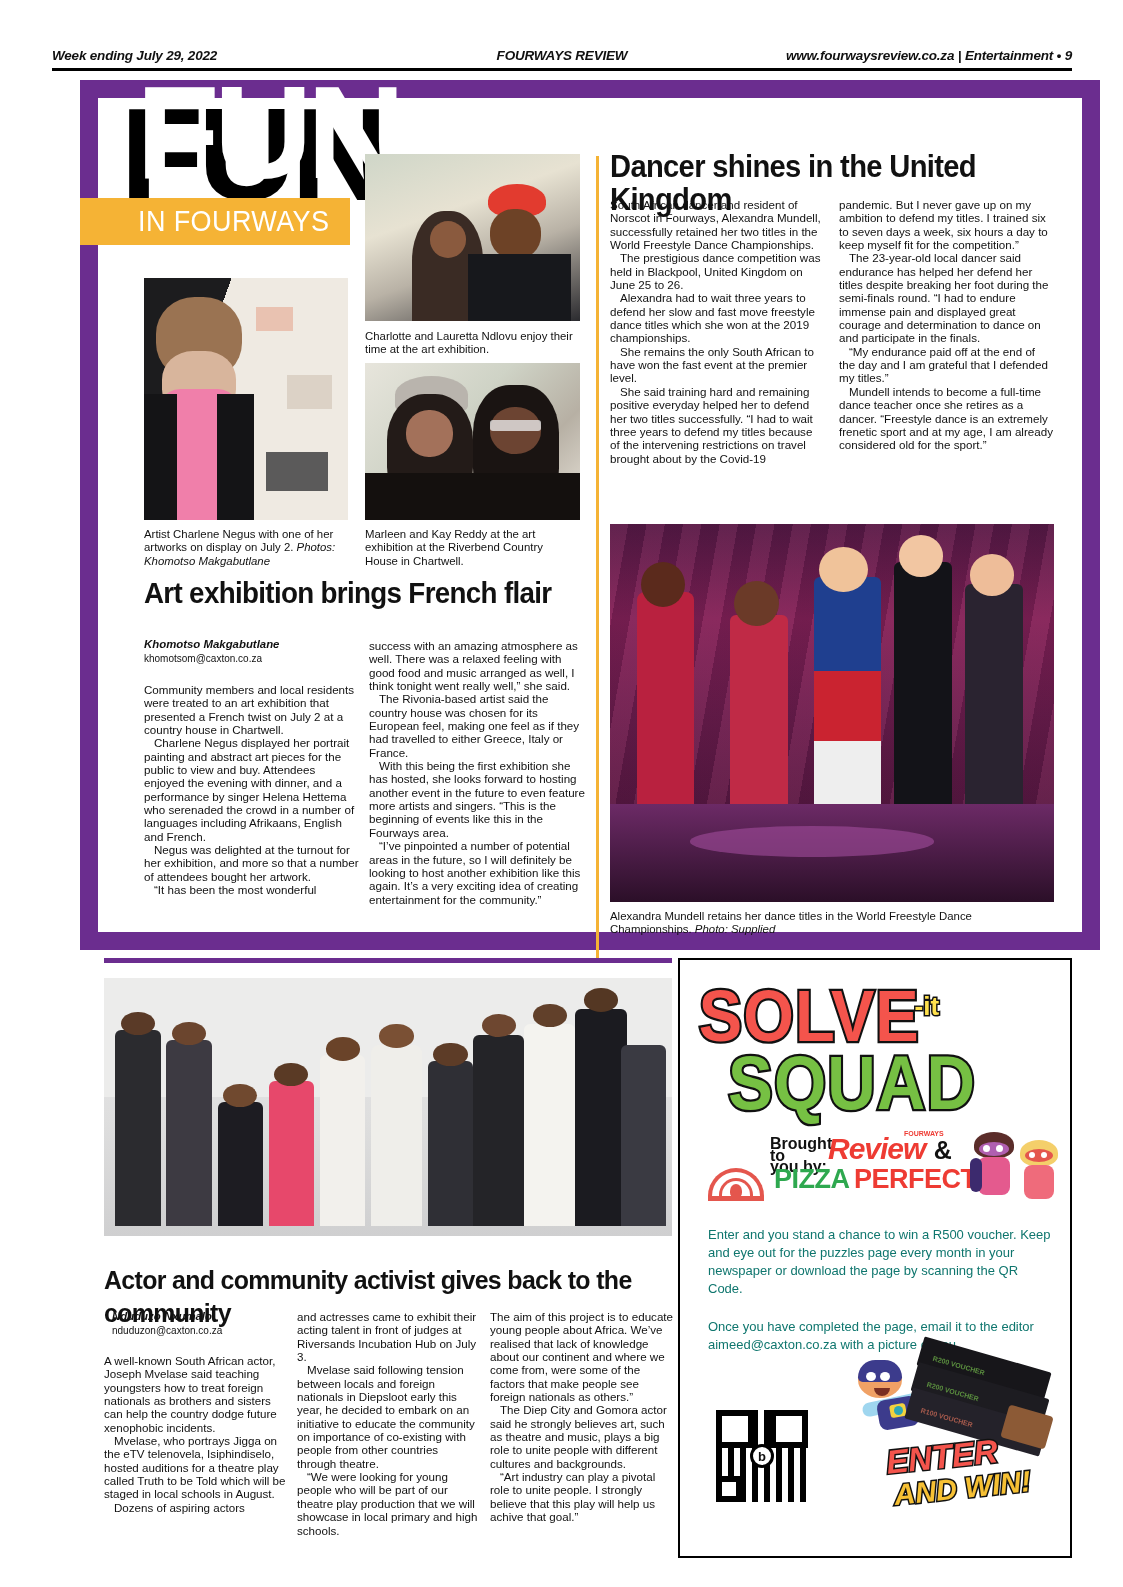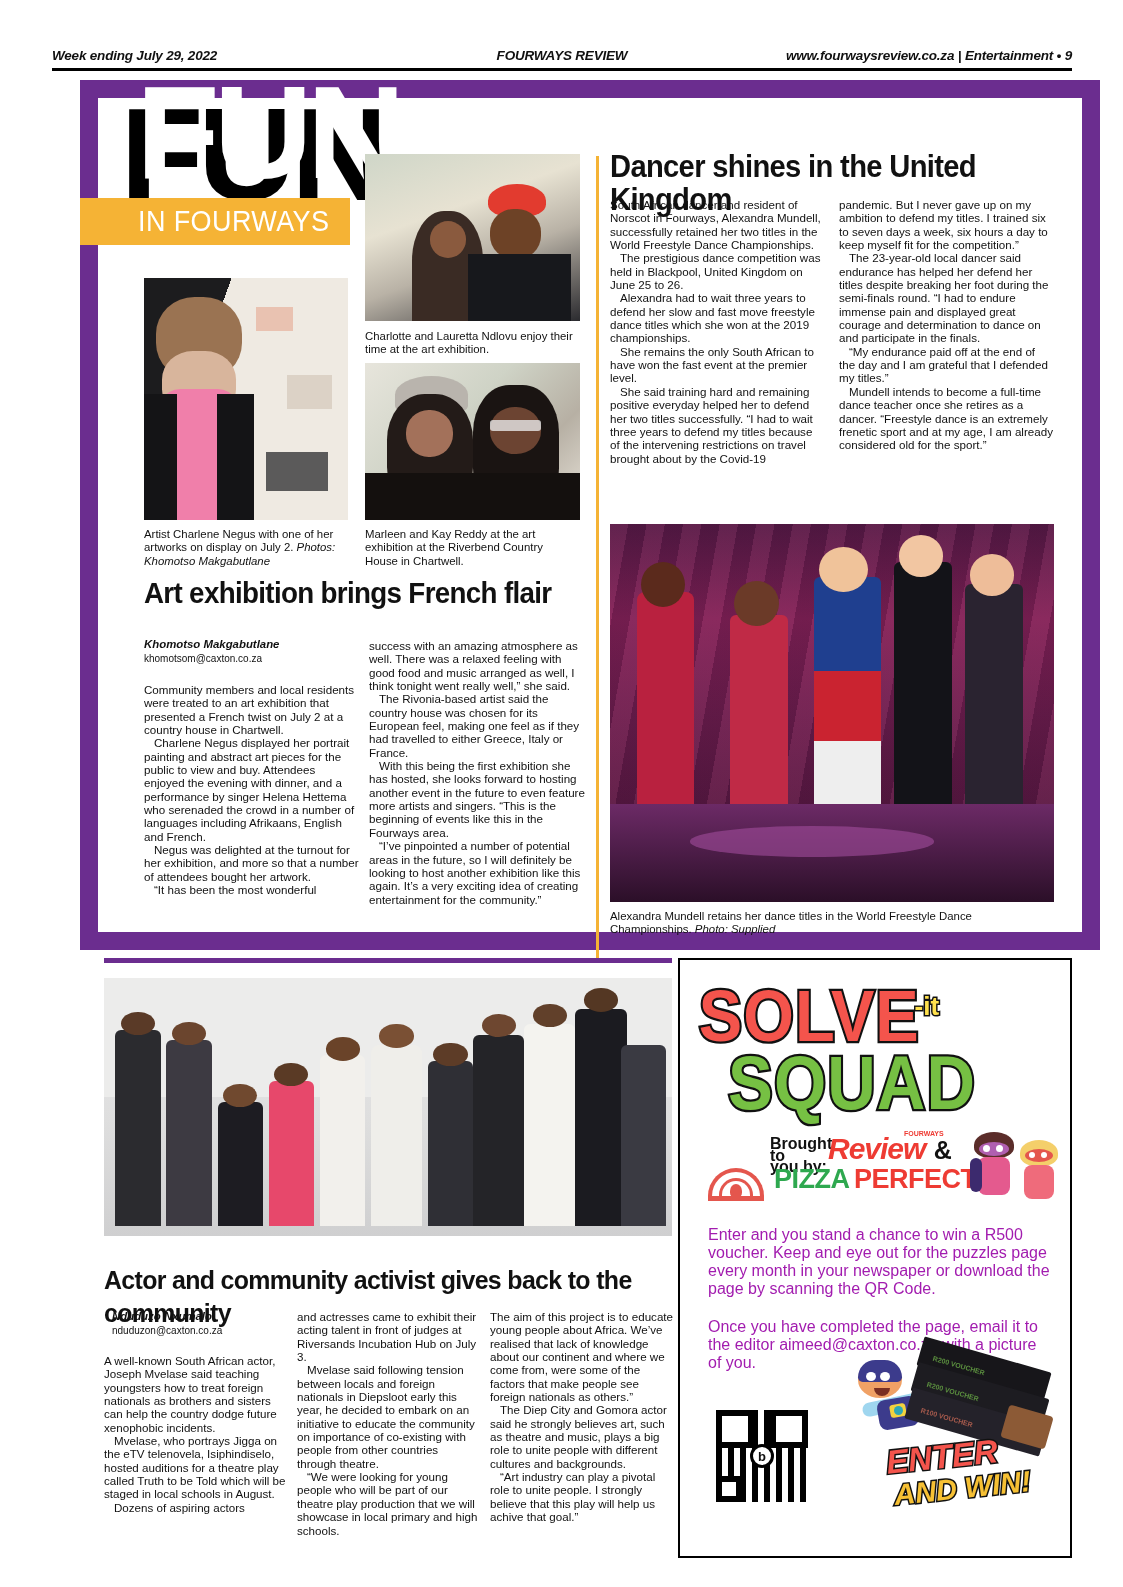--- a/index.html
+++ b/index.html
@@ -132,21 +132,21 @@
 
   .brought {
     font-size: 16px; line-height: 11.5px; font-weight: bold; color:#111;
   }
   .review-word { font-size: 30px; font-weight:bold; color:#ee3b33; font-style:italic; letter-spacing:-1px;}
   .pizza-word { font-size: 27px; font-weight:bold; color:#2ea84f; letter-spacing:-0.5px;}
   .perfect-word { font-size: 27px; font-weight:bold; color:#ee3b33; letter-spacing:-0.5px;}
   .amp { font-size: 25px; font-weight:bold; color:#111; }
   .fw-tag { font-size: 7px; font-weight:bold; color:#ee3b33; background:#fff;}
 
-  .ad-copy { font-size: 16px; line-height: 18px; color:#a21caf; }
+  .ad-copy { font-size: 13px; line-height: 18px; color:#0f766e; }
 
   .enter-win-red {
     font-size: 33px; font-weight:bold; font-style:italic; color:#f4544c;
     -webkit-text-stroke: 3px #111; paint-order: stroke fill;
     display:inline-block; transform: rotate(-6deg);
   }
   .enter-win-yellow {
     font-size: 29px; font-weight:bold; font-style:italic; color:#f6c034;
     -webkit-text-stroke: 3px #111; paint-order: stroke fill;
     display:inline-block; transform: rotate(-6deg);

